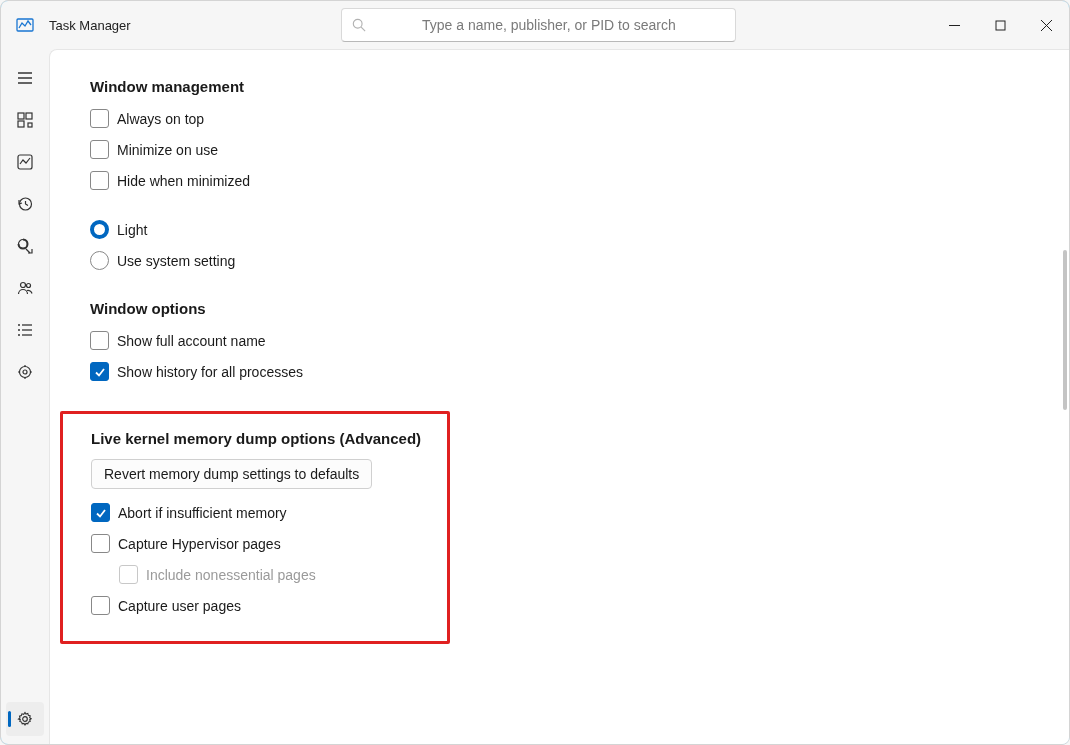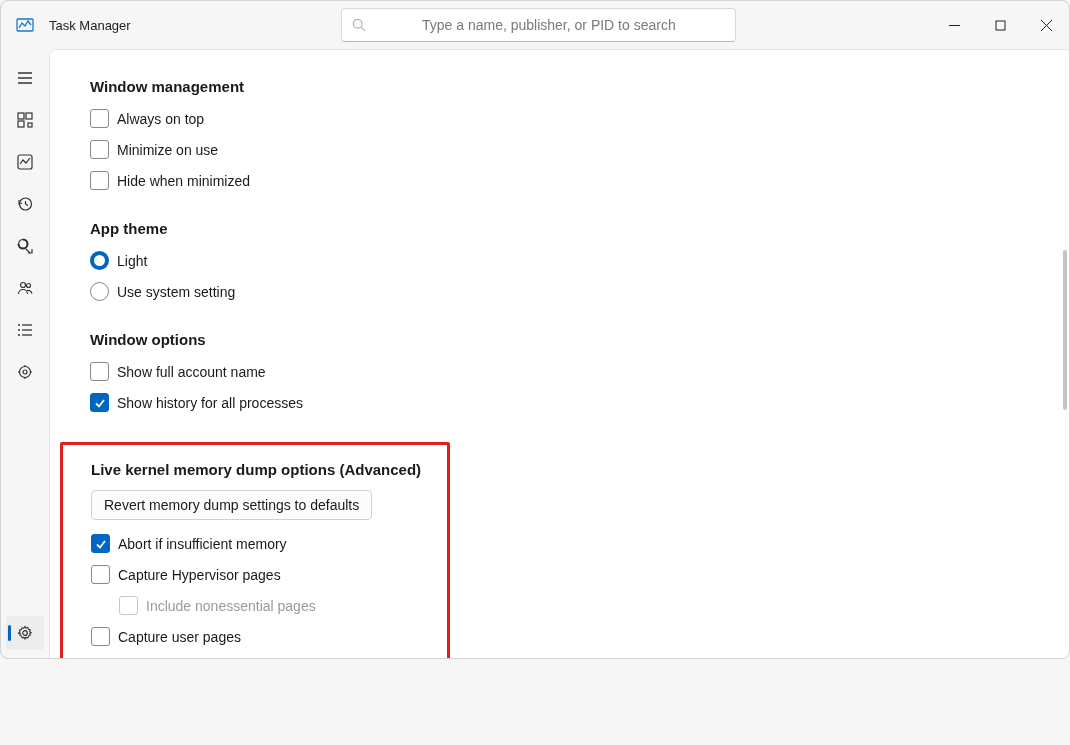--- a/index.html
+++ b/index.html
@@ -4,21 +4,21 @@
 <style>
   * { box-sizing: border-box; }
   html, body {
     margin: 0; padding: 0;
     font-family: "Segoe UI", "Segoe UI Variable", -apple-system, sans-serif;
     font-size: 14px;
     color: #1a1a1a;
     background: #f6f6f6;
   }
   .window {
-    width: 1070px; height: 659px;
+    width: 1070px; height: 745px;
     background: #7dd3fc;
     border: 1px solid #d4d4d4;
     border-radius: 8px;
     overflow: hidden;
     position: relative;
     display: flex; flex-direction: column;
   }
   
   .titlebar {
     height: 48px;
@@ -294,21 +294,20 @@
               <span>Minimize on use</span>
             </div>
             <div class="opt">
               <span class="cb"></span>
               <span>Hide when minimized</span>
             </div>
           </div>
       </div>
 
       <div class="section">
-        <div class="section-title">App theme</div>
         <div id="theme-opts">
             <div class="opt">
               <span class="rb checked"></span>
               <span>Light</span>
             </div>
             <div class="opt">
               <span class="rb"></span>
               <span>Use system setting</span>
             </div>
           </div>

